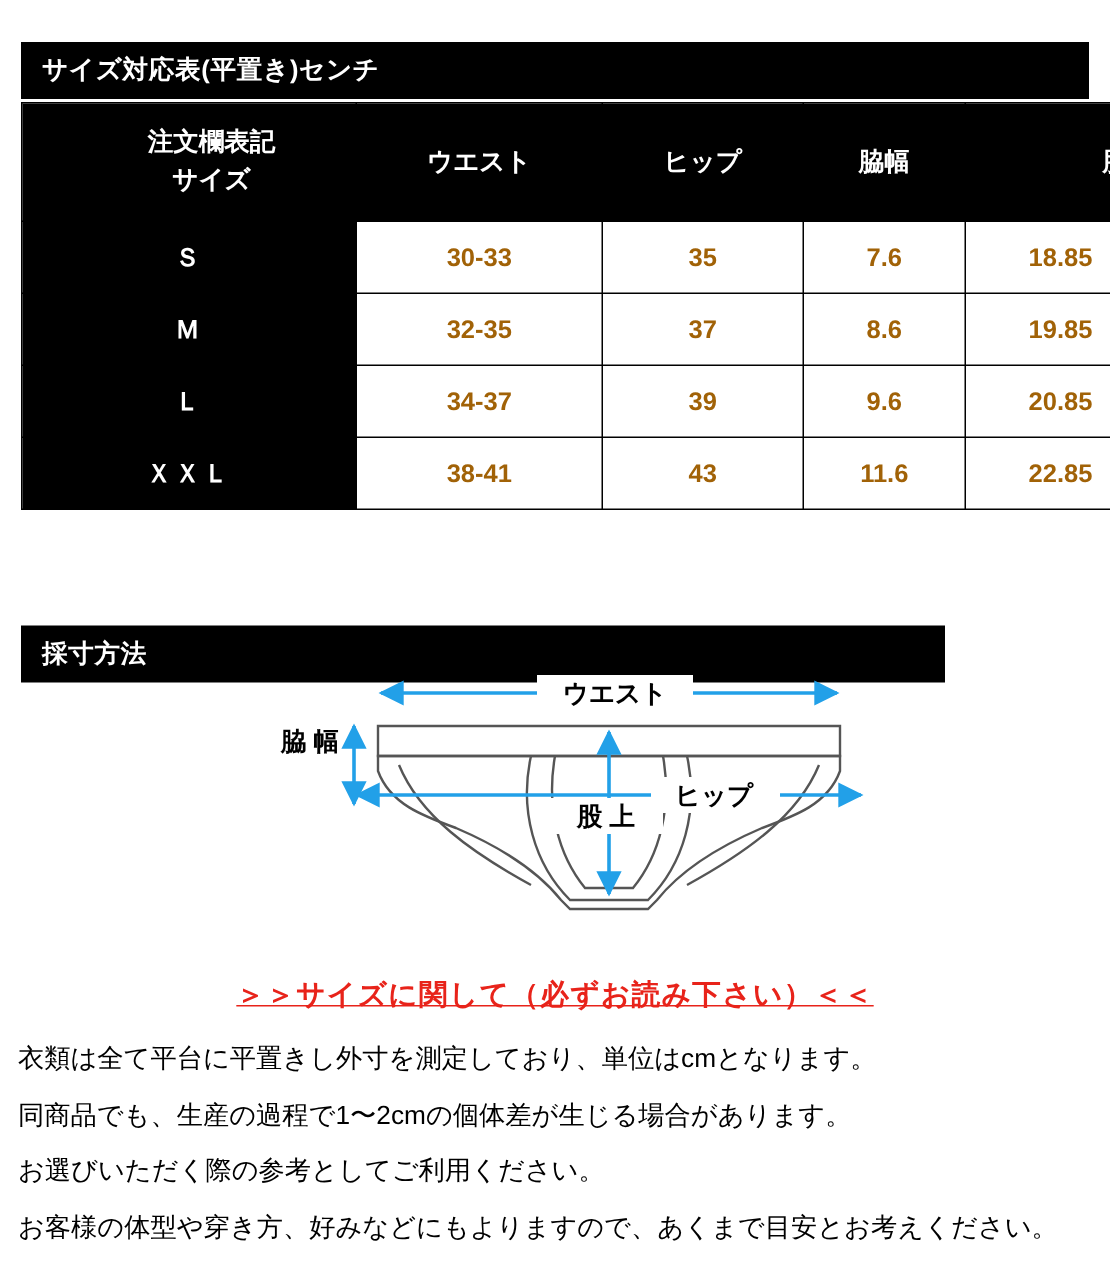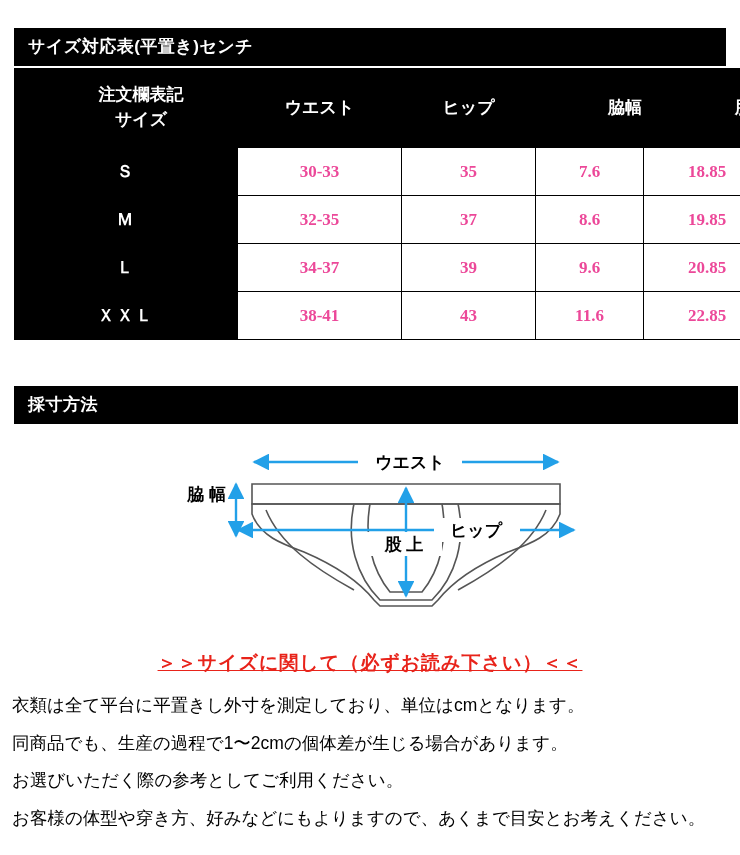--- a/index.html
+++ b/index.html
@@ -33,22 +33,22 @@
   }
   #size-chart-bar {
     position: absolute;
     left: 14px;
     top: 28px;
     width: 712px;
   }
   #measure-bar {
     position: absolute;
     left: 14px;
-    top: 386px;
-    width: 724px;
+    top: 417px;
+    width: 616px;
   }
 
   
   .size-table {
     position: absolute;
     left: 14px;
     top: 68px;
     width: 712px;
     border-collapse: collapse;
     table-layout: fixed;
@@ -66,33 +66,32 @@
     height: 76px;
     font-size: 17px;
     line-height: 1.45;
   }
   .size-table thead th.first-col {
     width: 190px;
     padding-left: 31px;
   }
   .size-table thead th.c2 { width: 161px; }
   .size-table thead th.c3 { width: 131px; }
-  .size-table thead th.c4 { width: 105px; text-align: right; }
+  .size-table thead th.c4 { width: 105px; }
   .size-table thead th.c5 { width: 124px; text-align: right; }
 
   .size-table tbody tr { height: 48px; }
   .size-table tbody td.label-cell {
     background: #000000;
     color: #ffffff;
     letter-spacing: 2px;
   }
   .size-table tbody td.value-cell {
     background: #ffffff;
-    color: #ec4899;
-    font-family: Liberation Serif, serif;
+    color: #a16207;
   }
 
   
   .diagram-wrap {
     position: absolute;
     left: 14px;
     top: 440px;
     width: 712px;
     height: 200px;
   }

